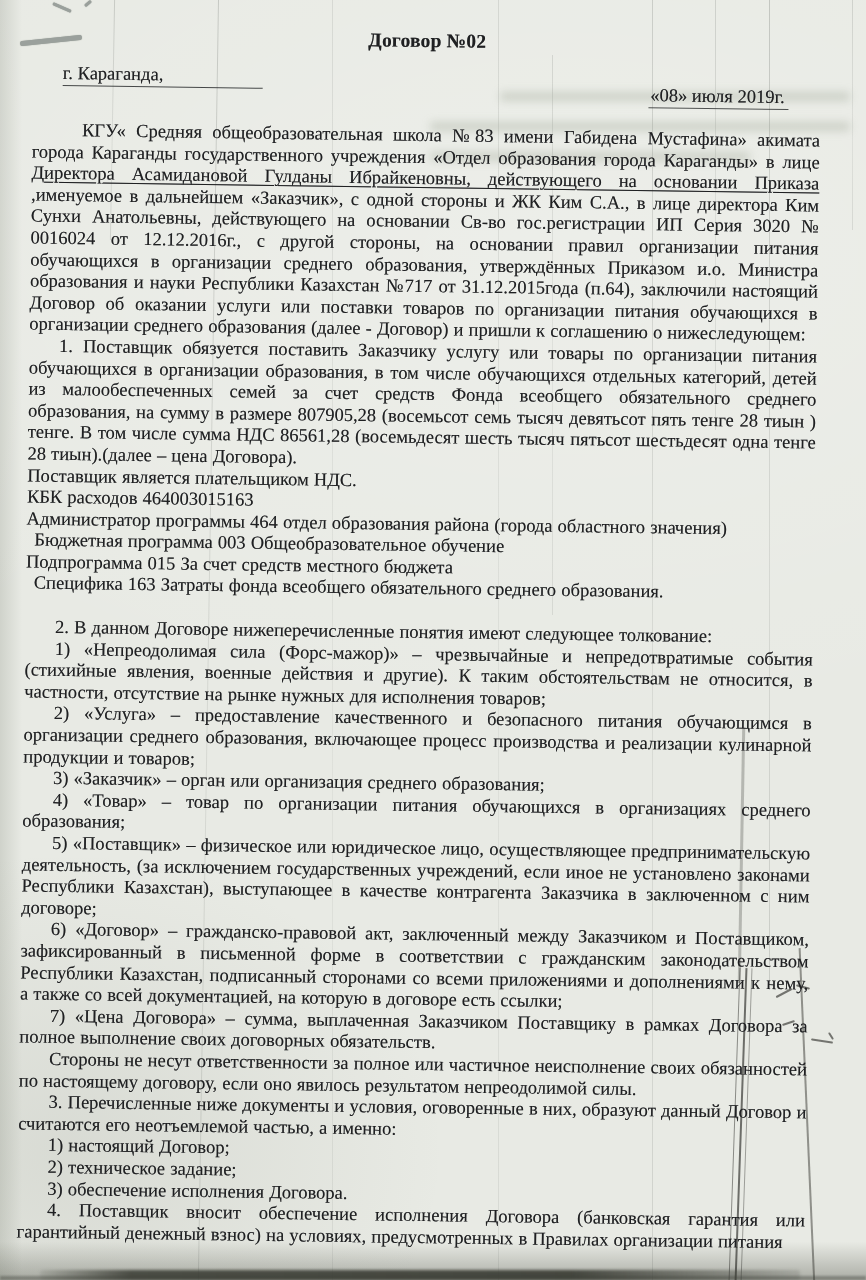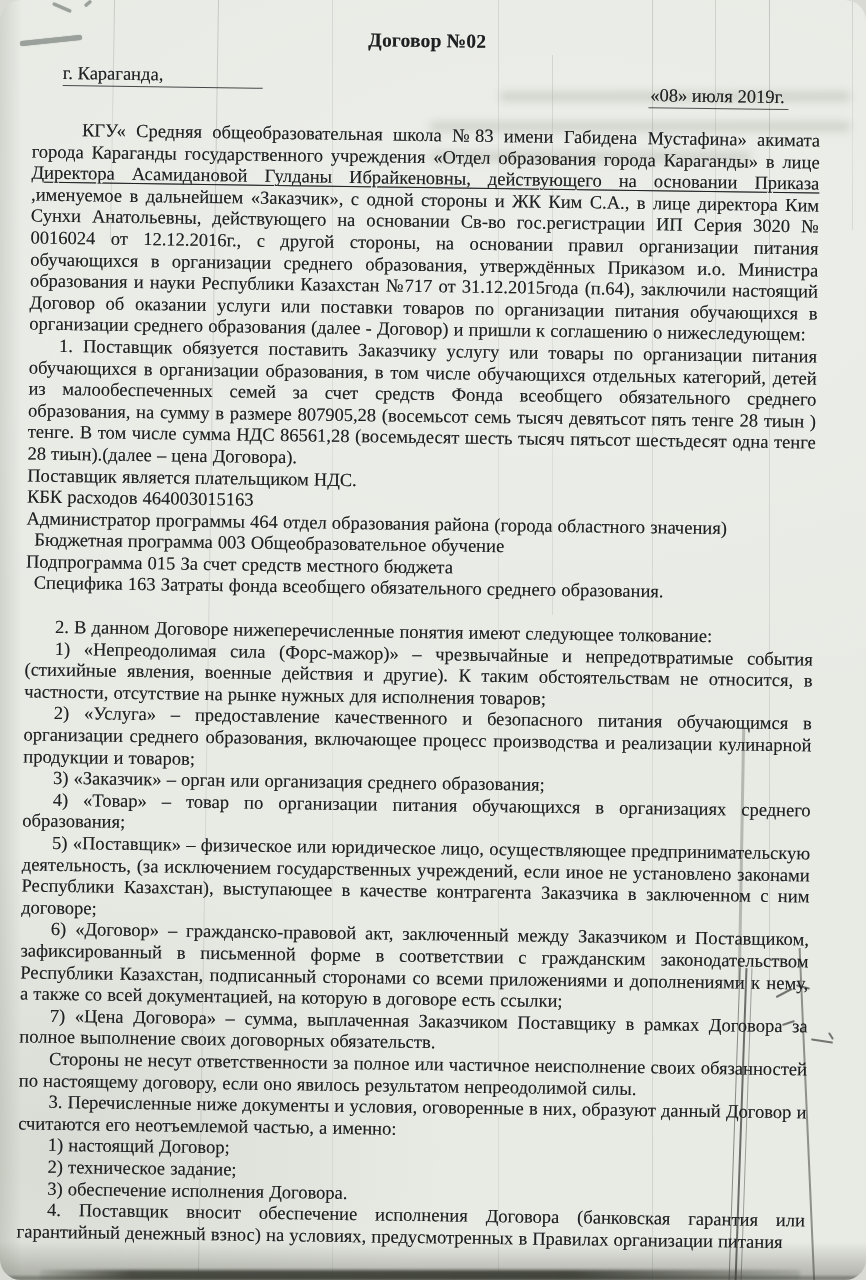--- a/index.html
+++ b/index.html
@@ -13,21 +13,20 @@
     background:#d8dad3;
   }
   .page{
     position:relative;width:866px;height:1280px;overflow:hidden;
     background:
       radial-gradient(1200px 700px at 65% 20%, rgba(255,255,255,.20), transparent 70%),
       radial-gradient(500px 400px at 8% 90%, rgba(120,126,112,.14), transparent 75%),
       linear-gradient(to right, rgba(120,126,112,.22), transparent 22px),
       linear-gradient(to bottom, transparent 97%, rgba(72,74,64,.38)),
       var(--paper);
-    border-radius: 21px;
   }
   .content{
     position:absolute;left:25px;top:0;width:788px;
     transform:rotate(0.8deg);
     transform-origin:394px 640px;
     color:var(--ink);
     text-shadow:0 0 .6px rgba(28,28,34,.5);
   }
   .title{
     margin:30px 0 0 0;text-align:center;font-size:19.5px;font-weight:bold;

